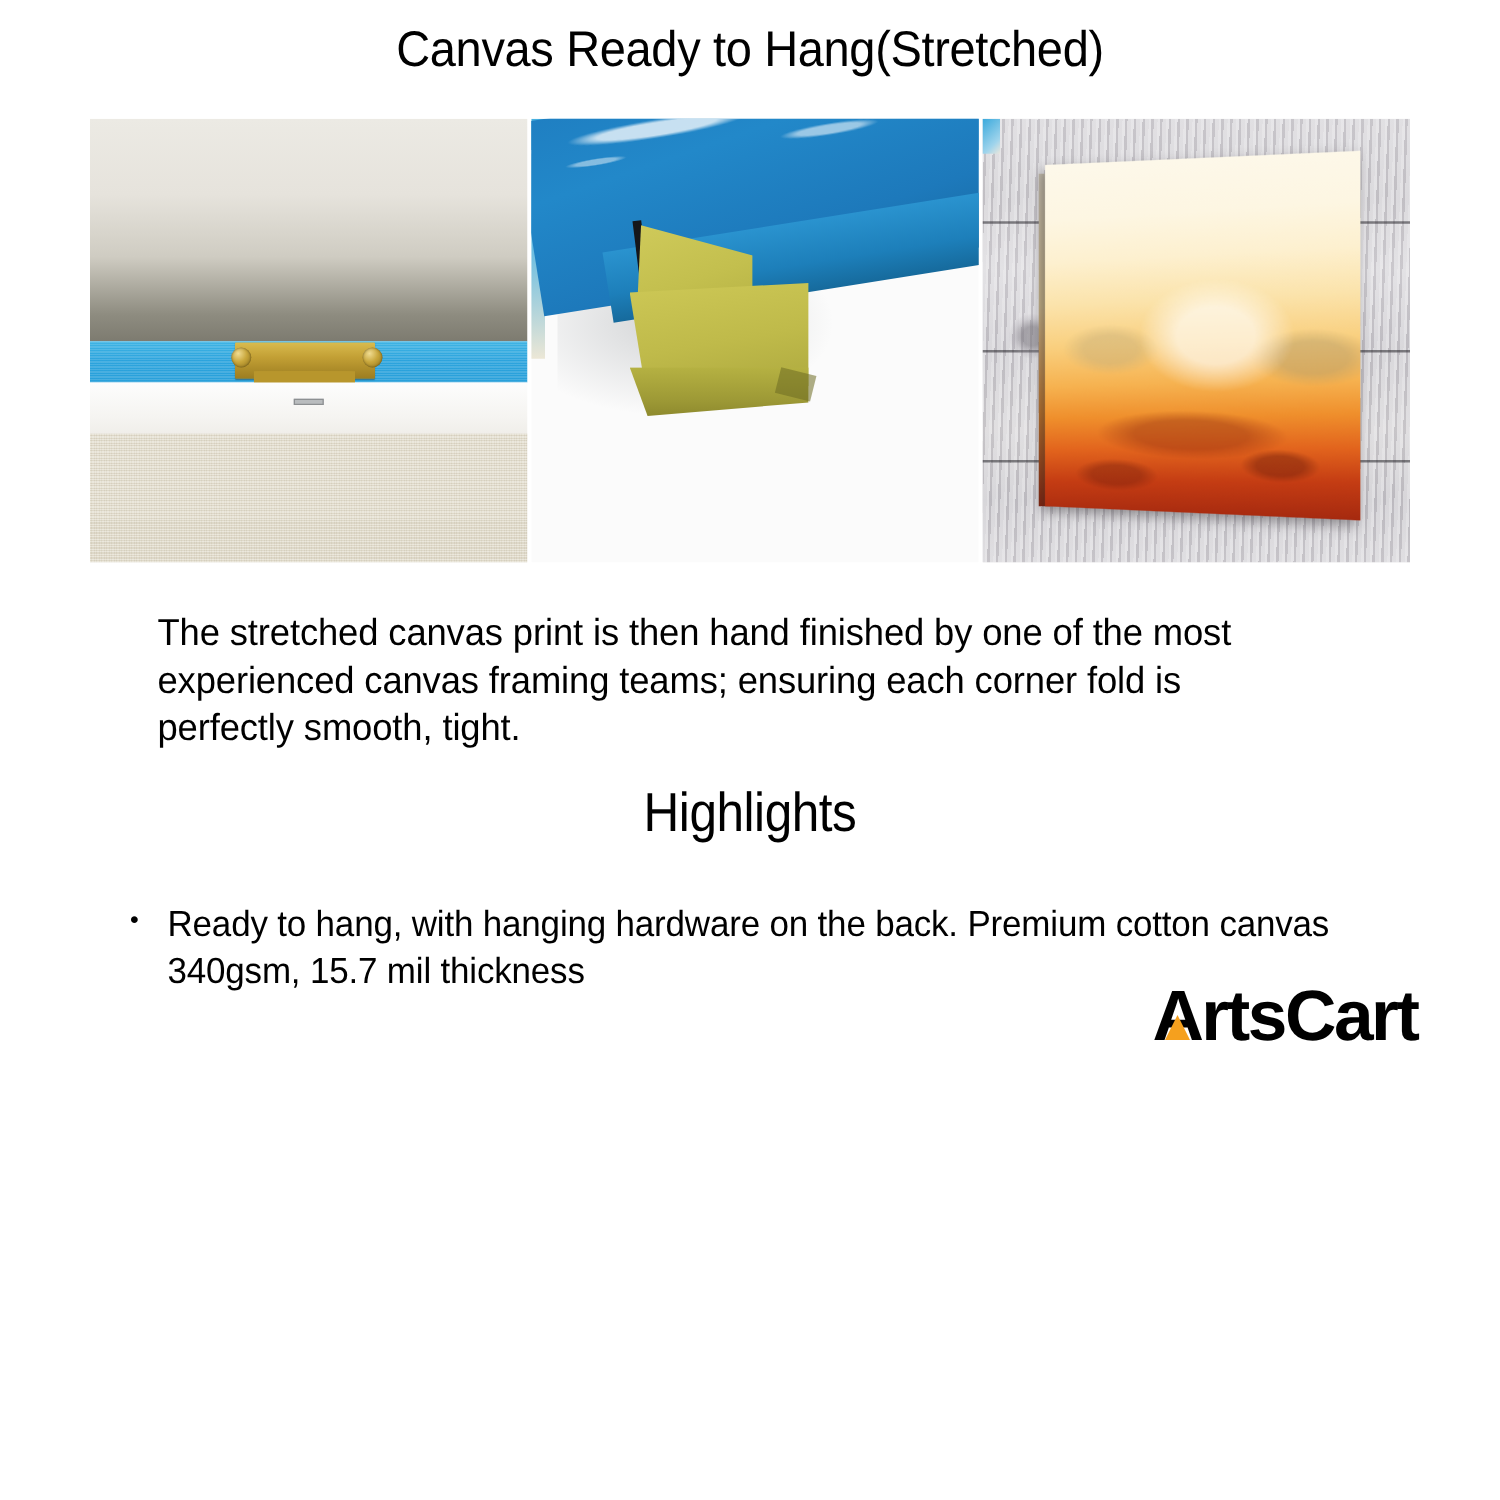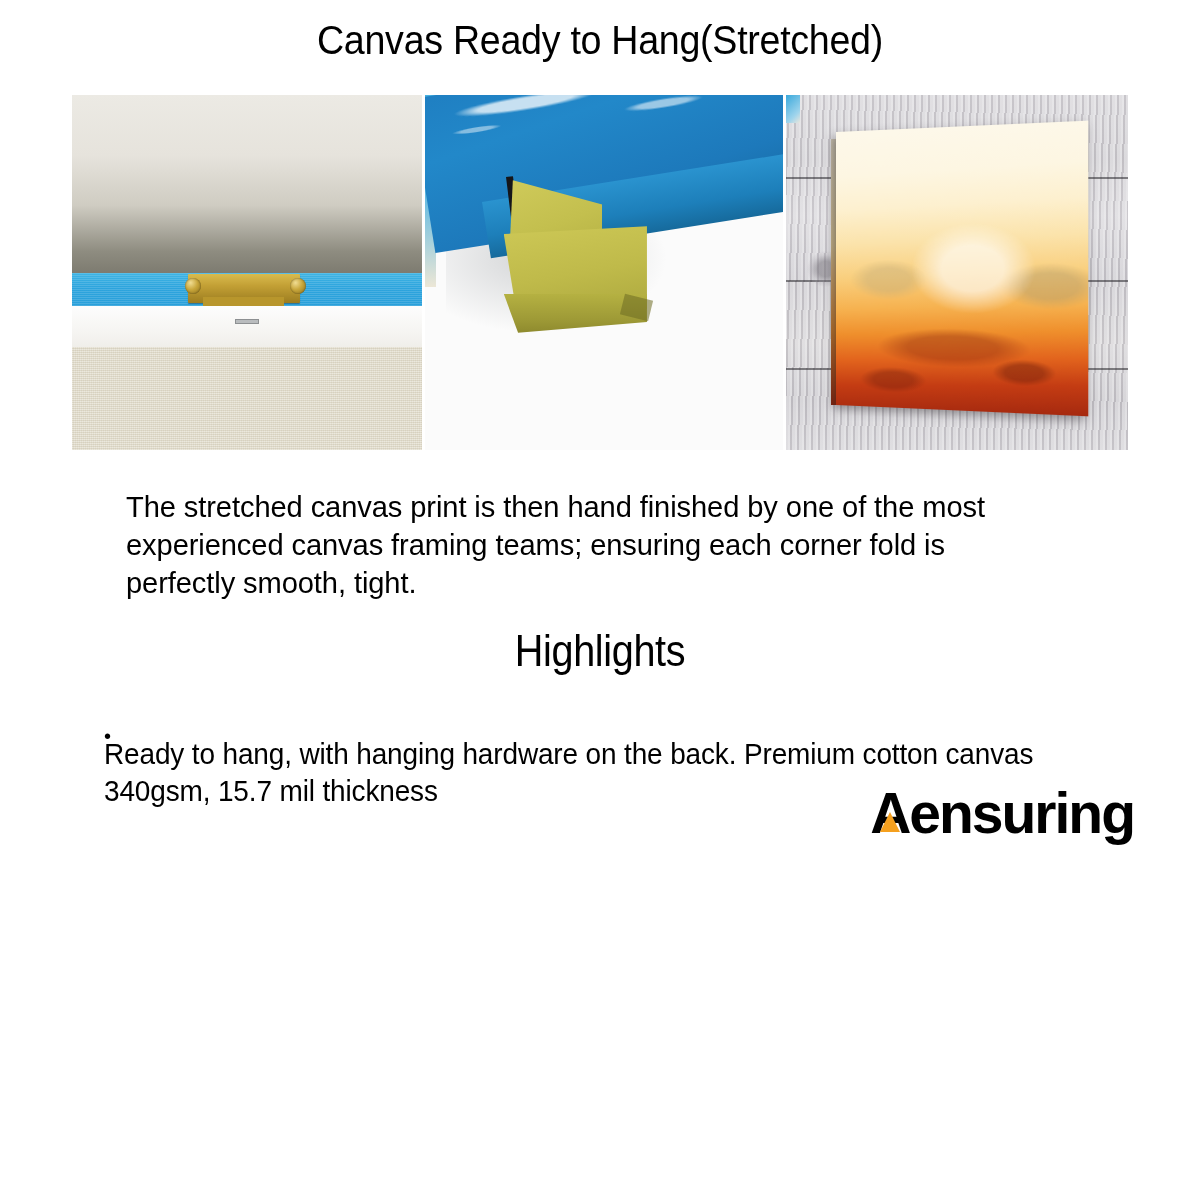--- a/index.html
+++ b/index.html
@@ -227,21 +227,20 @@
   
   .bullets {
     position:absolute; left:104px; top:722px; width:1010px;
   }
   .bullet {
     position:relative;
     display:flex; align-items:flex-start;
     margin-bottom:22px;
     font-size:29px; line-height:37px; font-weight:400;
     letter-spacing:-0.15px;
-    flex-direction:column;
   }
   .bullet .dot {
     flex:0 0 auto;
     width:30px; padding-top:14px;
     font-size:20px; line-height:0;
     text-align:left;
   }
   .bullet .dot:before { content:"\2022"; }
   .bullet .btext {
     flex:1 1 auto;
@@ -321,16 +320,16 @@
       <span class="dot"></span>
       <span class="btext">Ready to hang,  with hanging hardware on the back.  Premium cotton canvas 340gsm, 15.7 mil thickness</span>
     </div>
   </div>
 
   <div class="logo">
     <span class="aWrap">
       <span>A</span>
       <span class="aTri"></span>
     </span>
-    <span>ensuring</span>
+    <span>rtsCart</span>
   </div>
 
 </div>
 
 </body></html>

